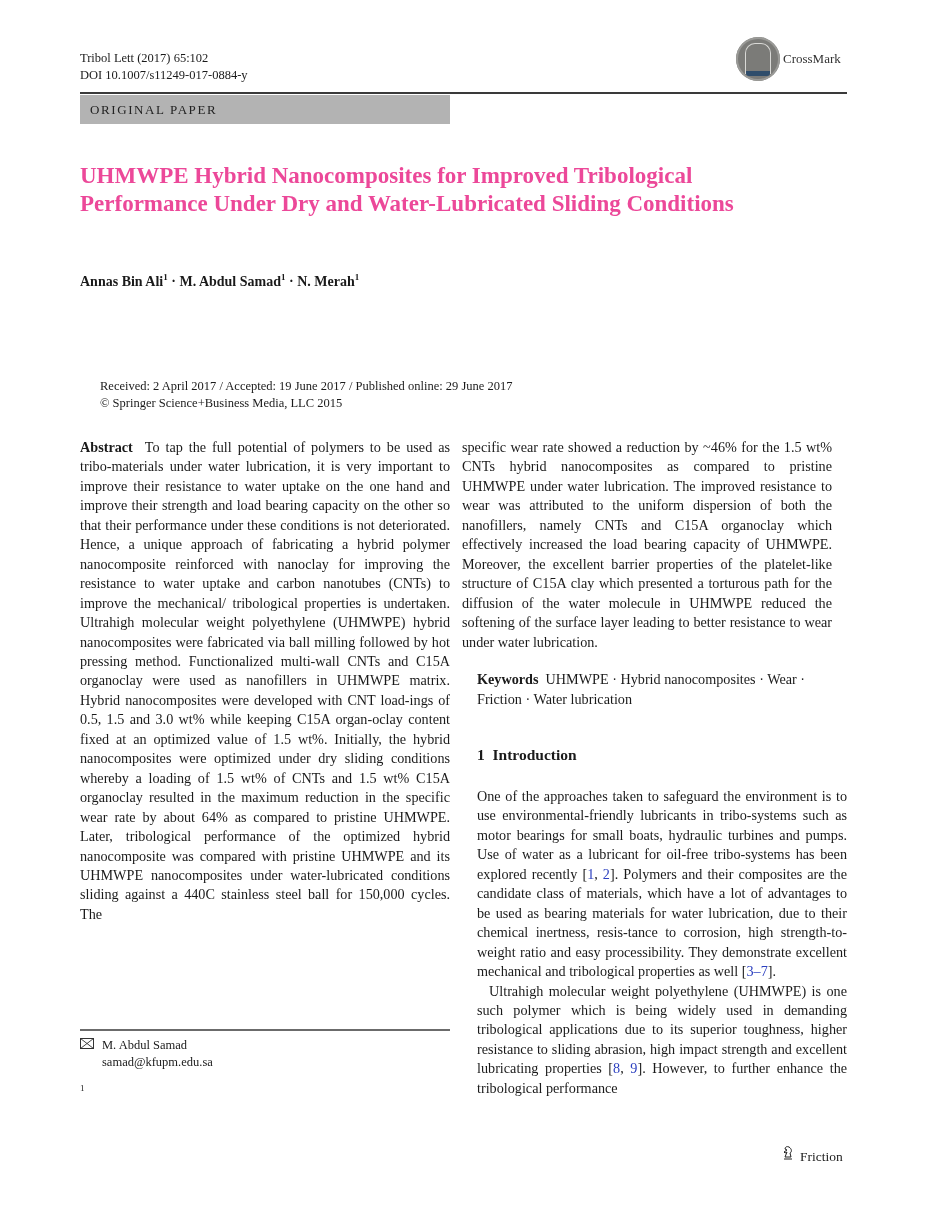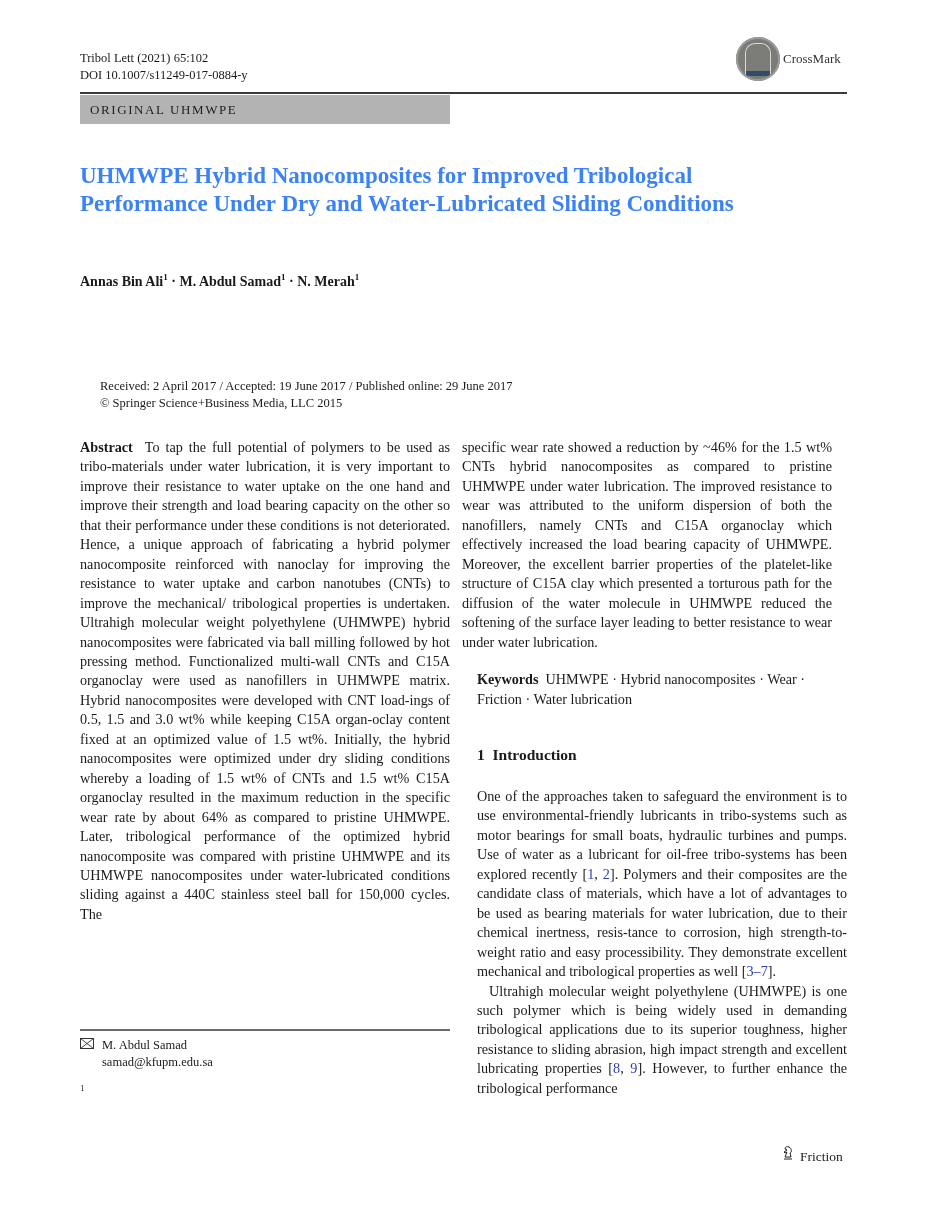--- a/index.html
+++ b/index.html
@@ -28,21 +28,21 @@
       position: absolute; left: 47px; top: 14px; font-size: 13px; color: #333;
     }
     .top-rule { left: 80px; top: 92px; width: 767px; height: 2px; background: #3a3a3a; }
     .paper-type {
       left: 80px; top: 95px; width: 370px; height: 29px; background: #b3b3b3;
       font-size: 13px; letter-spacing: 1.6px; line-height: 29px; padding-left: 10px;
       box-sizing: border-box; color: #222;
     }
     .title {
       left: 80px; top: 162px; width: 720px; font-size: 23px; font-weight: bold;
-      line-height: 28px; color: #3b82f6;
+      line-height: 28px; color: #ec4899;
     }
     .authors { left: 80px; top: 272px; font-size: 14px; font-weight: bold; }
     .authors sup { font-size: 9px; }
     .dates { left: 80px; top: 378px; font-size: 12.5px; line-height: 17px; margin-left: 20px; }
     .col { font-size: 14.2px; line-height: 19.45px; text-align: justify; }
     .col-left { left: 80px; top: 438px; width: 370px; }
     .col-right { left: 462px; top: 438px; width: 370px; }
     .keywords { left: 477px; top: 670px; width: 370px; font-size: 14.2px; line-height: 19.5px; }
     .section-head { left: 477px; top: 746px; font-size: 15.5px; font-weight: bold; }
     .intro { left: 477px; top: 787px; width: 370px; font-size: 14.2px; line-height: 19.45px; text-align: justify; }
@@ -57,34 +57,34 @@
     .affil .num { position: absolute; left: 0; top: -2px; font-size: 9px; }
     .affil .text { position: absolute; left: 22px; top: 0; white-space: nowrap; }
     .springer { left: 780px; top: 1145px; font-size: 13.5px; color: #222; }
     .springer .horse { display: inline-block; margin-right: 4px; }
     b { font-weight: bold; }
   </style>
 </head>
 <body>
 
 <div class="abs journal-ref">
-  <div>Tribol Lett (2021) 65:102</div>
+  <div>Tribol Lett (2017) 65:102</div>
   <div>DOI 10.1007/s11249-017-0884-y</div>
 </div>
 
 <div class="abs crossmark">
   <div class="crossmark-circle">
     <div class="inner"></div>
     <div class="base"></div>
   </div>
   <span class="crossmark-label">CrossMark</span>
 </div>
 
 <div class="abs top-rule"></div>
-<div class="abs paper-type">ORIGINAL UHMWPE</div>
+<div class="abs paper-type">ORIGINAL PAPER</div>
 
 <h1 class="abs title" style="margin:0;">UHMWPE Hybrid Nanocomposites for Improved Tribological Performance Under Dry and Water-Lubricated Sliding Conditions</h1>
 
 <div class="abs authors">
   <span>Annas Bin Ali</span><sup>1</sup><span> · </span><span>M. Abdul Samad</span><sup>1</sup><span> · </span><span>N. Merah</span><sup>1</sup>
 </div>
 
 <div class="abs dates">
   <div>Received: 2 April 2017 / Accepted: 19 June 2017 / Published online: 29 June 2017</div>
   <div>© Springer Science+Business Media, LLC 2015</div>

